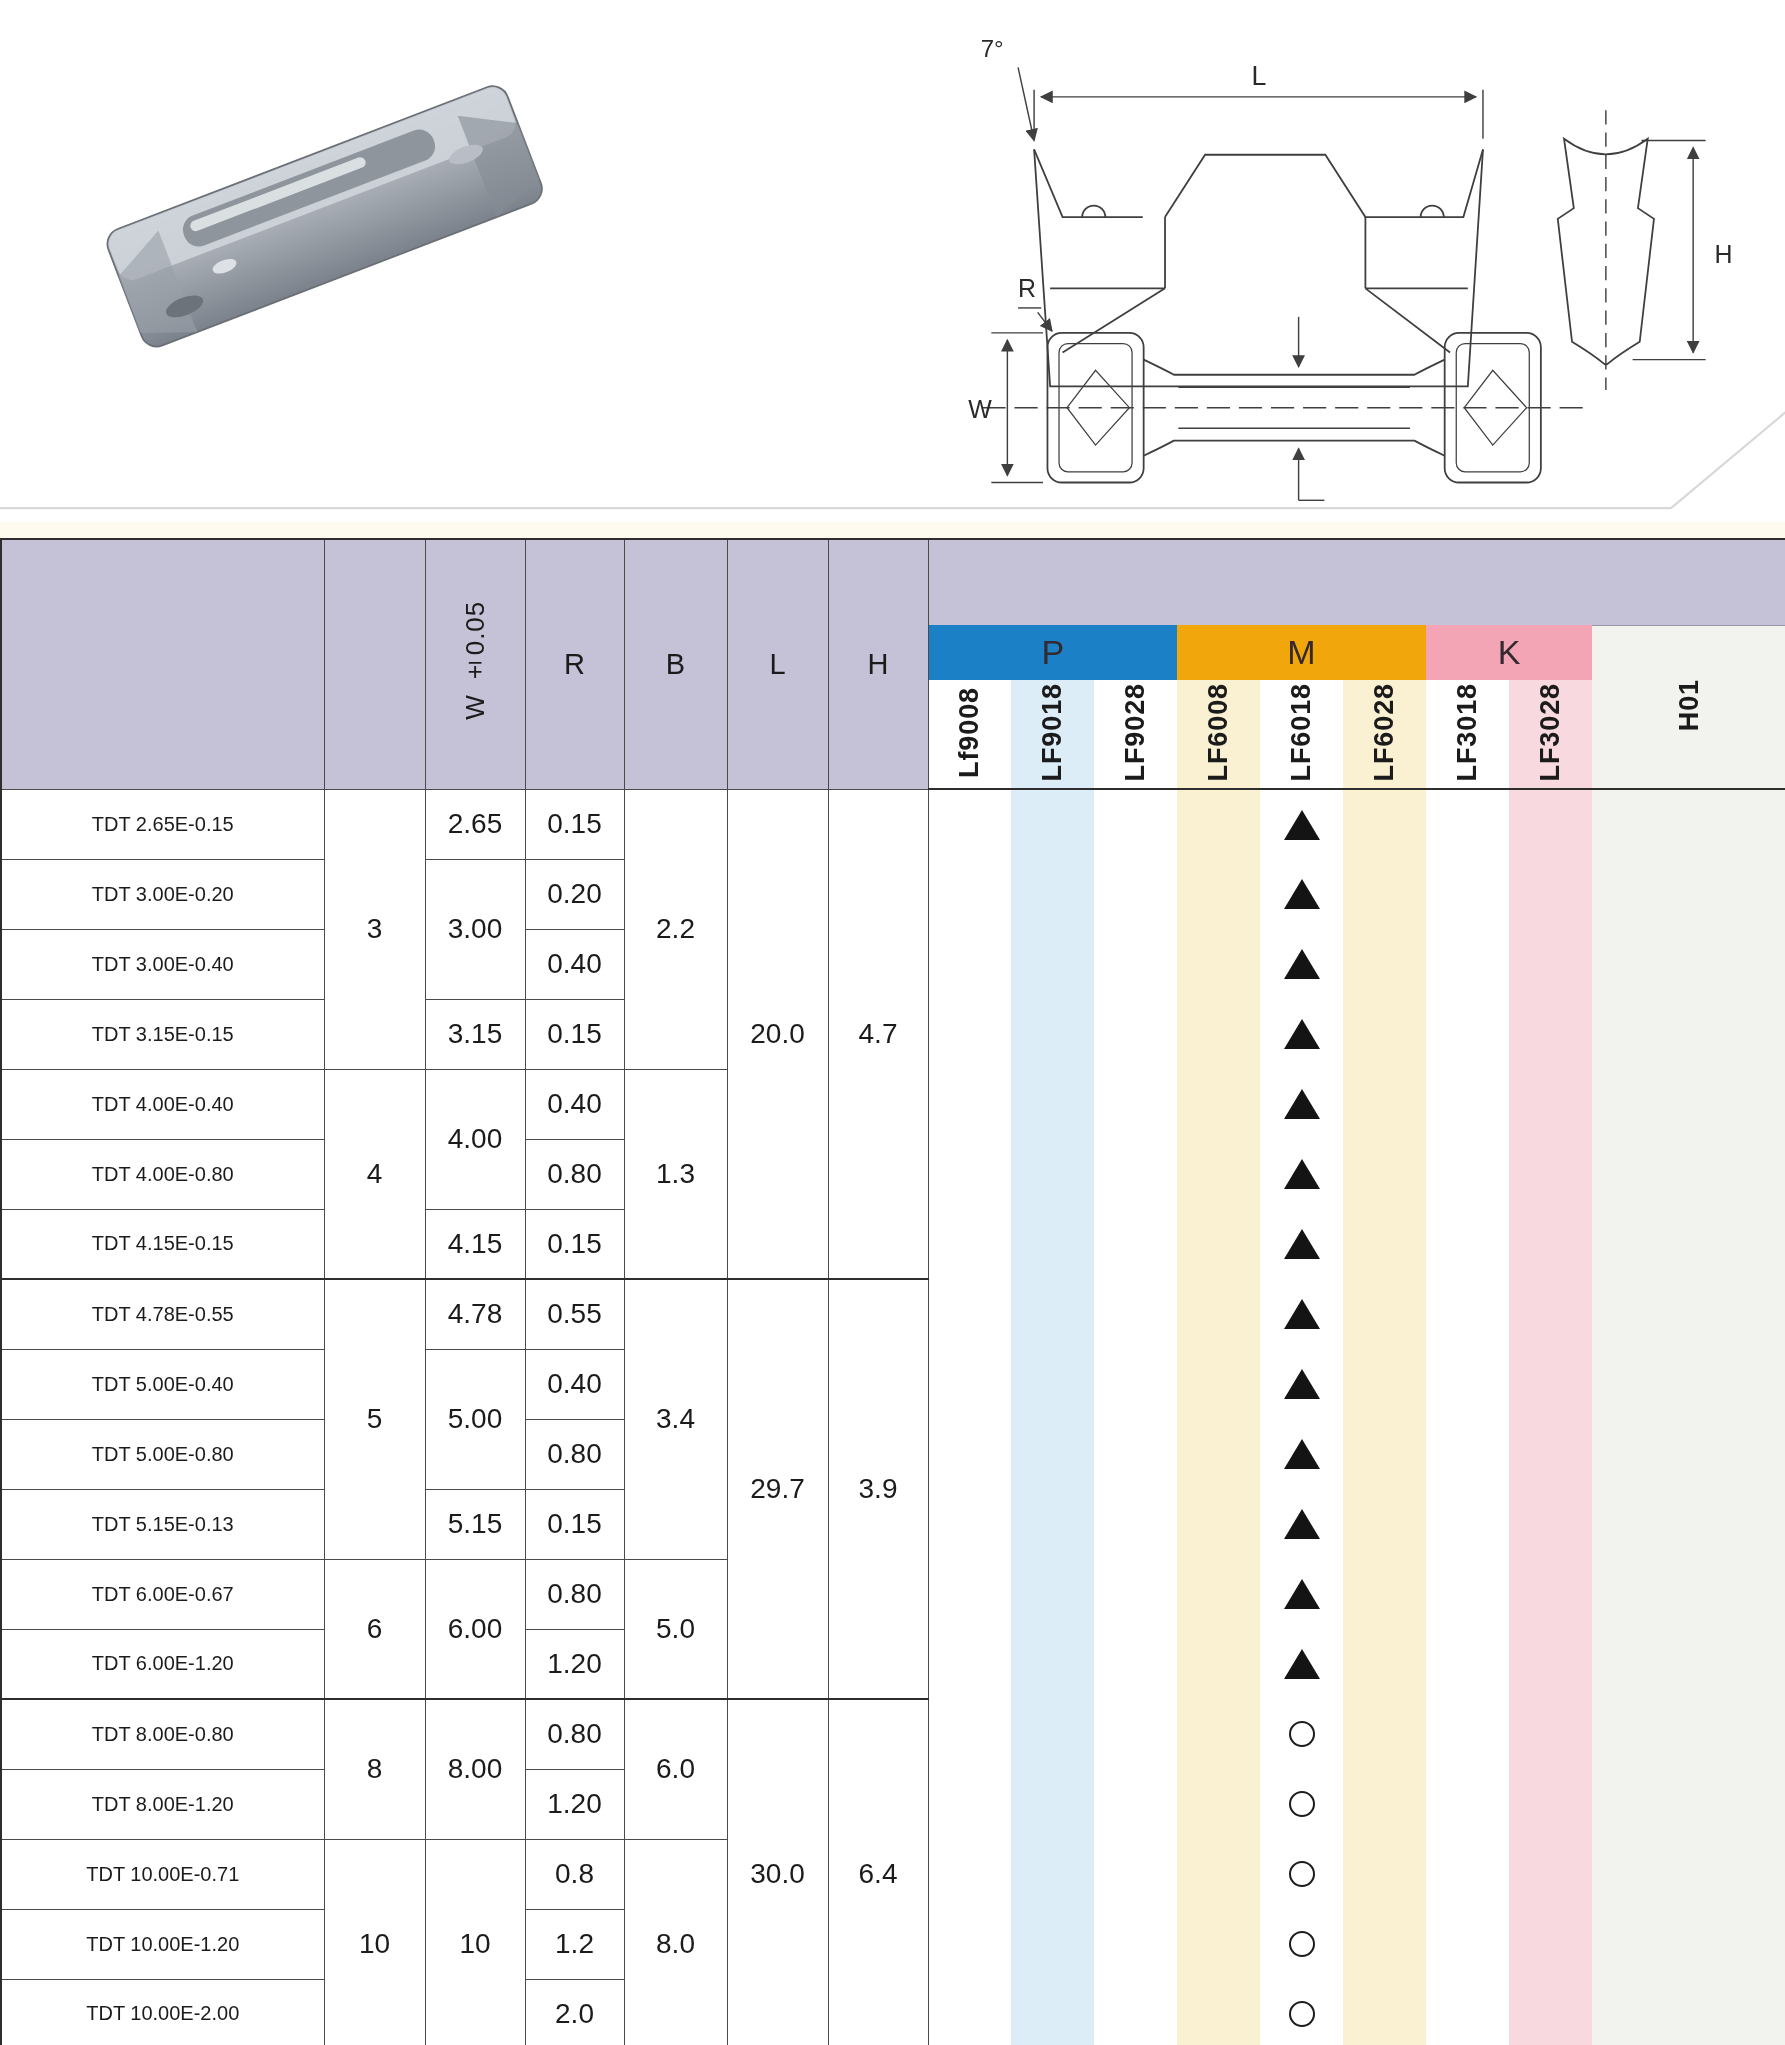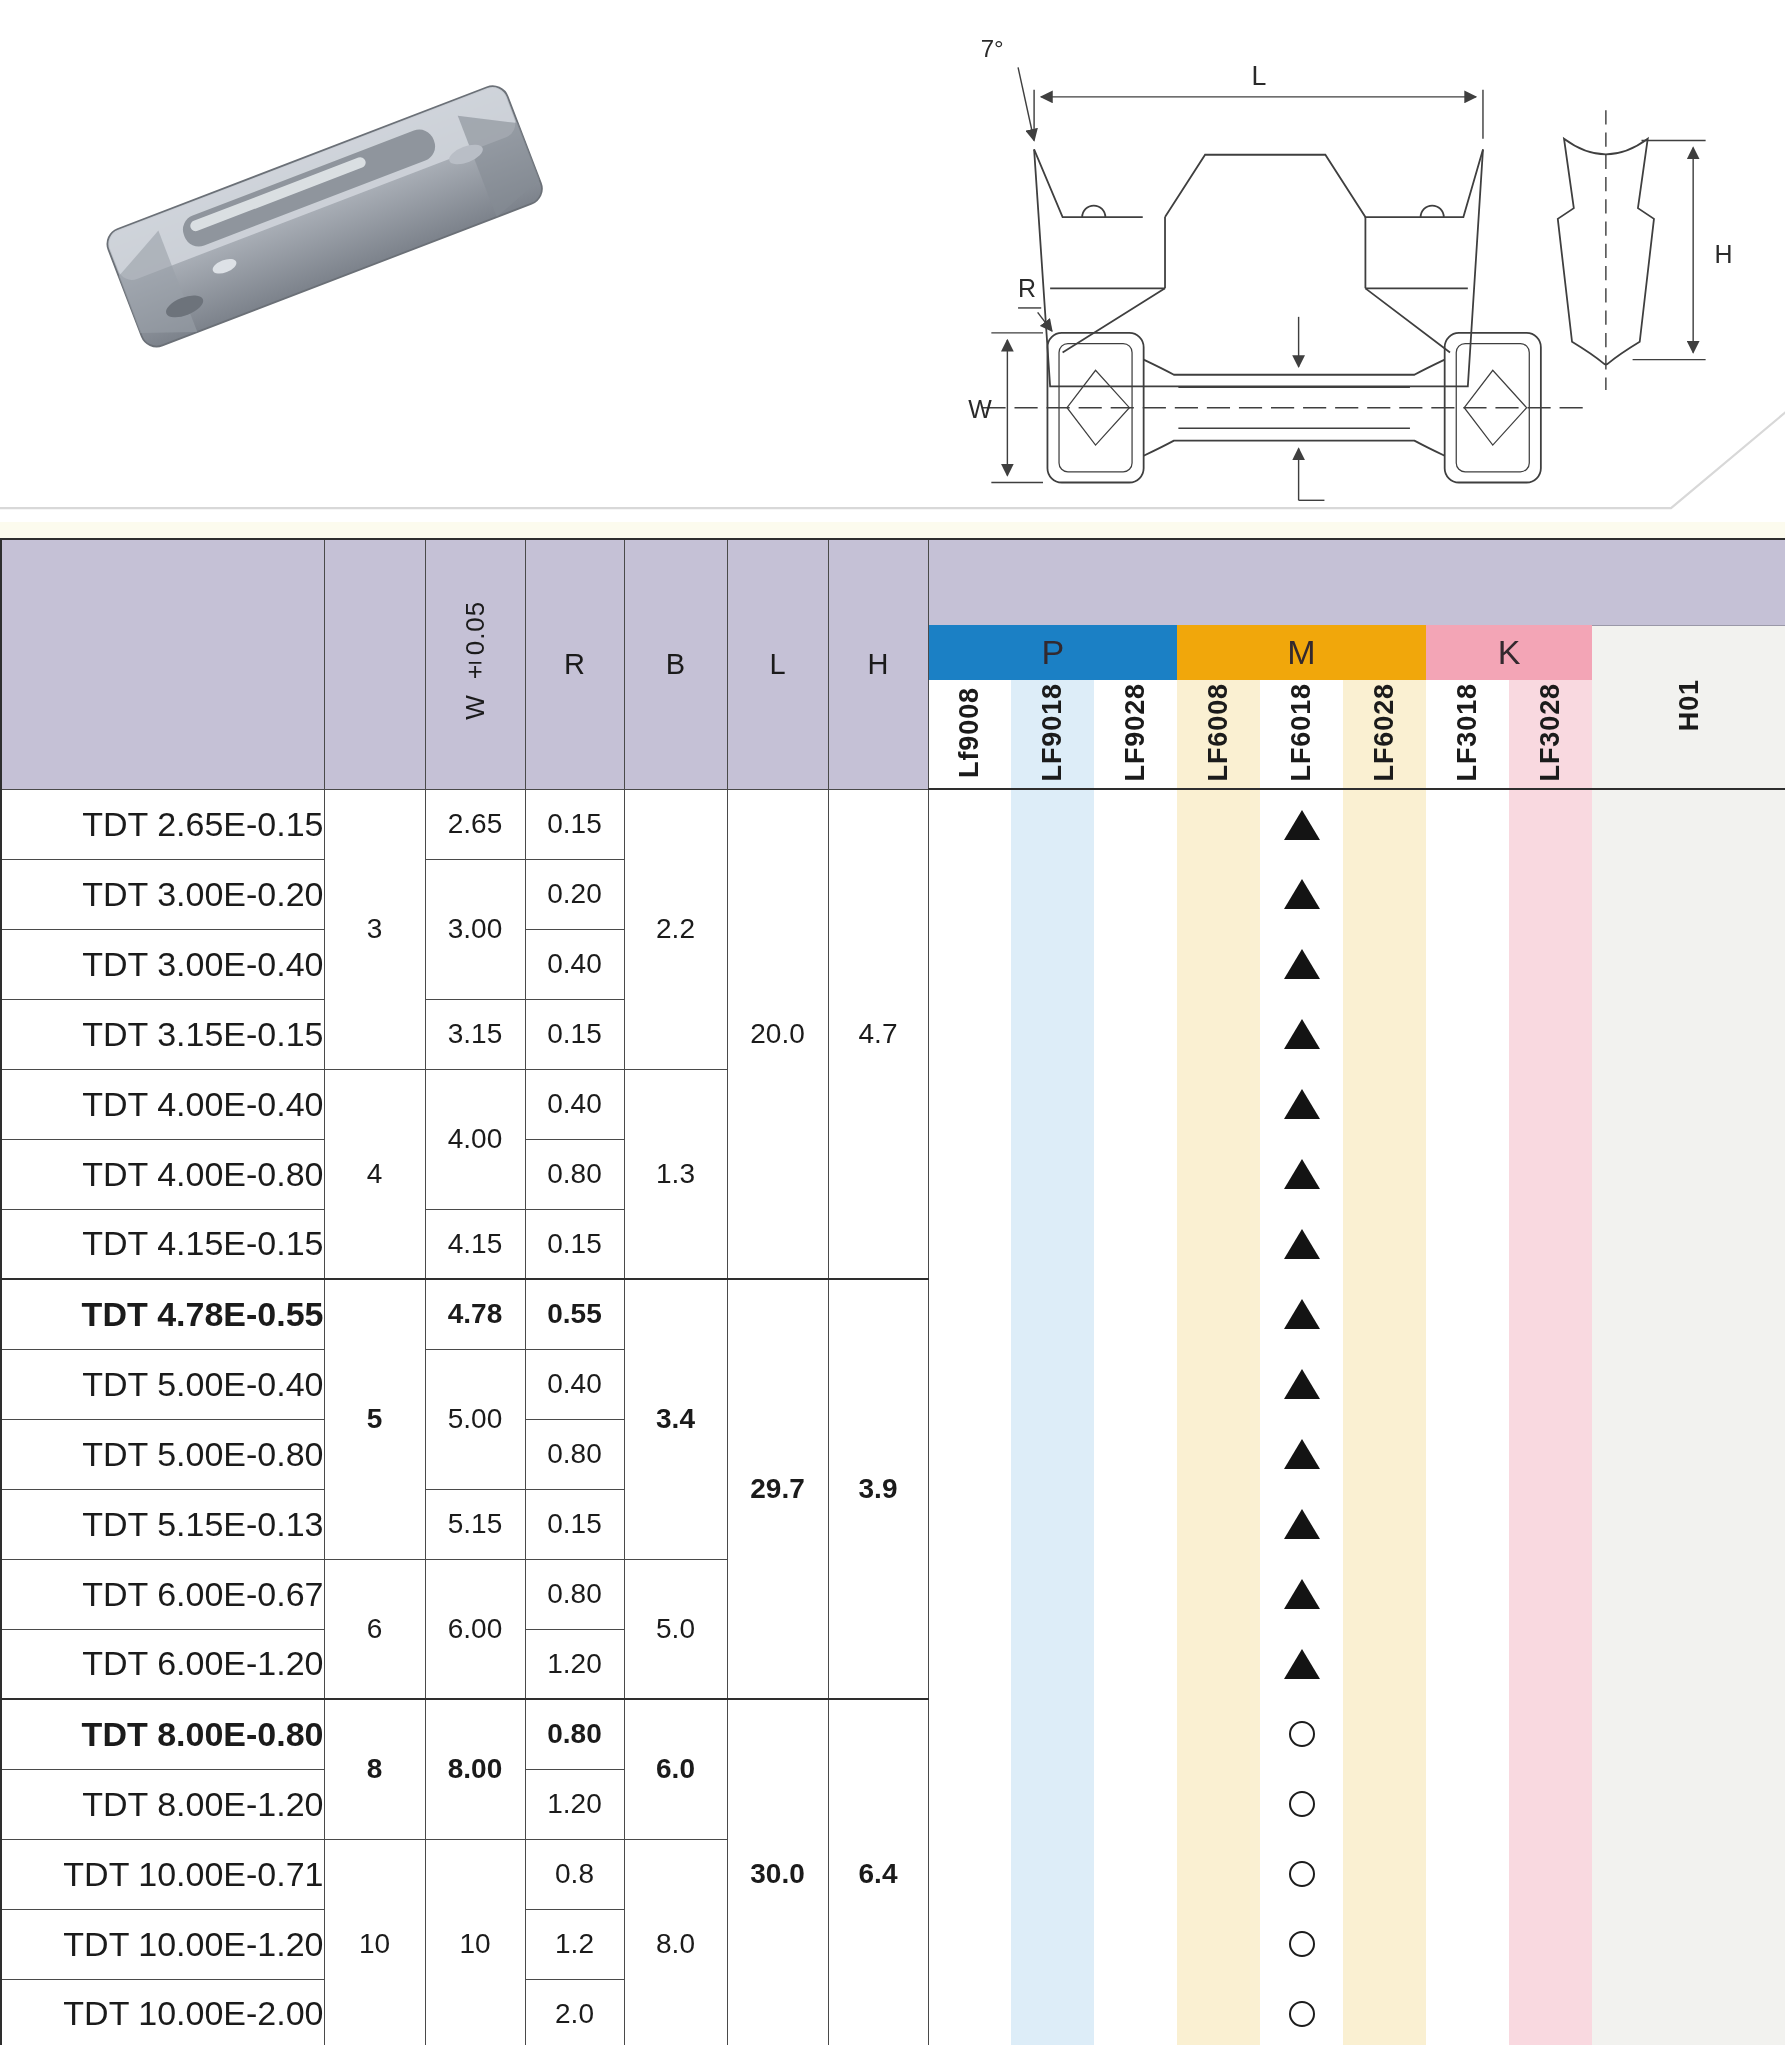--- a/index.html
+++ b/index.html
@@ -11,42 +11,42 @@
   .drawings-wrap{position:absolute;left:929px;top:4.5px;width:855px;height:499px;}
   .card-edge{position:absolute;left:0;top:392px;width:1786px;height:143px;}
   .ivory-strip{position:absolute;left:0;top:522px;width:1786px;height:16px;background:#fcfbee;}
 
   
   table.spec{position:absolute;top:538px;left:0;width:1786px;border-collapse:collapse;
              table-layout:fixed;border:2.7px solid #2e2e2e;}
   .spec th,.spec td{padding:0;overflow:hidden;}
   .lc{border:1.8px solid #4a4a4a;font-size:28px;text-align:center;vertical-align:middle;}
   thead .lc{background:#c5c1d6;font-size:29px;font-weight:400;}
-  .name-cell{text-align:right;padding-left:27px;font-size:34px;}
+  .name-cell{text-align:center;padding-left:27px;font-size:20px;}
   .hr-strip{height:86px;}
   .hr-band{height:55px;}
   .hr-labels{height:109px;}
   tbody tr{height:70px;}
   .purple-strip{background:#c5c1d6;border:none;border-left:1.8px solid #4a4a4a;}
   .band{border:none;font-size:34px;font-weight:400;color:#33292e;vertical-align:middle;text-align:center;}
   .band-p{background:#1b80c5;}
   .band-m{background:#f1a70b;}
   .band-k{background:#f3a5b6;}
   .gh{border:none;border-bottom:2.7px solid #2e2e2e;vertical-align:middle;text-align:center;background:#ffffff;}
   .h01h{border:none;border-top:1.8px solid #9a98a8;border-bottom:2.7px solid #2e2e2e;
         background:#f2f2ef;vertical-align:middle;text-align:center;}
   .vtext{display:inline-block;writing-mode:vertical-rl;transform:rotate(180deg);
          font-size:27px;letter-spacing:0.9px;white-space:nowrap;}
   .wlabel{font-size:26px;}
   .gc{border:none;text-align:center;vertical-align:middle;background:#ffffff;}
   .t-blue{background:#ddedf8;}
   .t-cream{background:#faf0d2;}
   .t-pink{background:#f9d9e0;}
   .t-gray{background:#f2f2ef;}
-  tr.sep .lc{border-top:2.7px solid #2e2e2e;font-weight:bold;}
+  tr.sep .lc{border-top:2.7px solid #2e2e2e;}
   .marker{display:inline-block;vertical-align:middle;}
   .filled-triangle{width:0;height:0;border-left:18.7px solid transparent;
                    border-right:18.7px solid transparent;border-bottom:30px solid #141414;}
   .open-circle{width:22px;height:22px;border:2.7px solid #1c1c1c;border-radius:50%;background:transparent;}
   svg text{fill:#2a2a2a;}
 </style>
 </head>
 <body>
 
 <div class="page">

